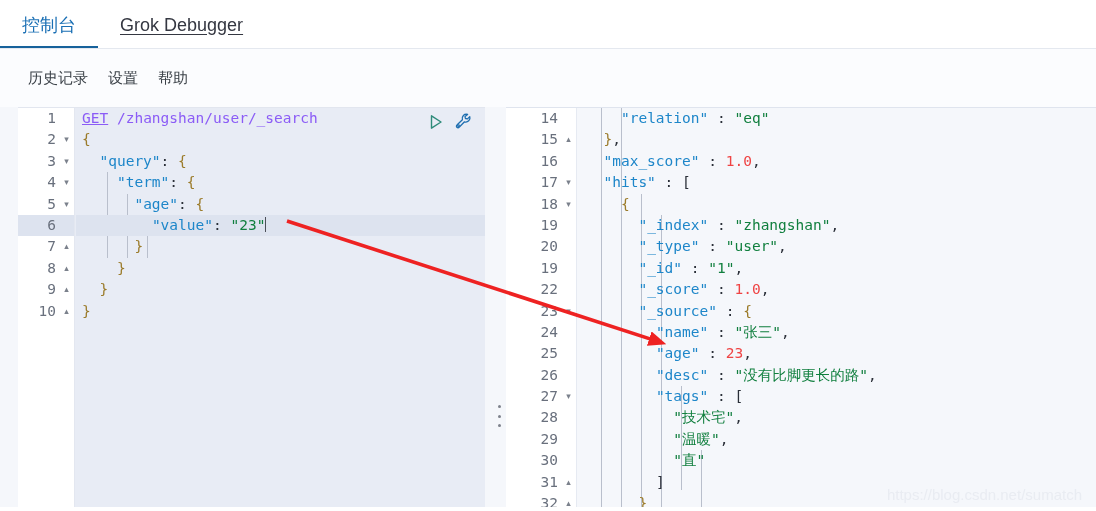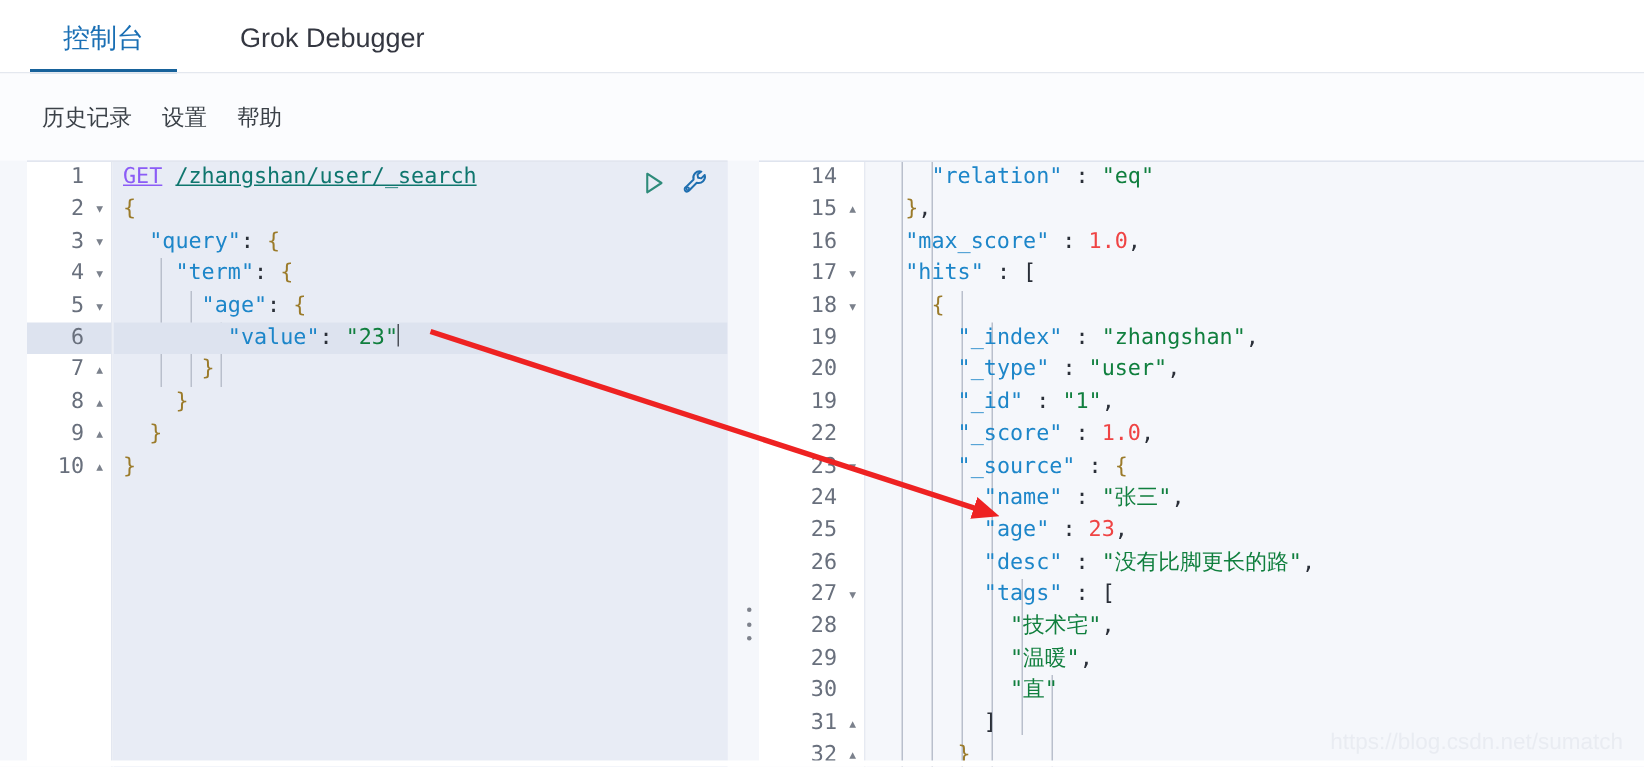--- a/index.html
+++ b/index.html
@@ -46,32 +46,31 @@
     display: flex;
     align-items: center;
     padding: 0 22px;
     font-size: 18px;
     color: #343741;
     cursor: pointer;
     box-sizing: border-box;
   }
   .tab.active {
     color: #1a6fb4;
-    margin-left: 20px;
   }
   .tab.active .tab-bar-indicator {
     position: absolute;
     left: 0; bottom: 0;
     width: 100%;
     height: 3px;
     background: #17629b;
   }
   .tab.underlined .tab-label {
+    text-decoration: underline;
     text-underline-offset: 3px;
-    margin-left: 20px;
   }
   .tab-label { white-space: nowrap; }
 
   
   .subnav {
     position: absolute;
     left: 0; top: 49px;
     width: 1096px;
     height: 58px;
     background: #fbfcfe;
@@ -160,21 +159,21 @@
     line-height: 21.4px;
   }
   .code-line.active { background: #dde3ef; }
   .ln-row.active { background: #dde3ef; }
 
   .pane-left .code-line  { padding-left: 6px; }
   .pane-right .code-line { padding-left: 8px; }
 
   
   .t-method { color: #8b5cf6; text-decoration: underline; }
-  .t-url    { color: #0f766e; text-decoration: underline; }
+  .t-url    { color: #8b5cf6; }
   .t-key    { color: #1d86c9; }
   .t-str    { color: #107f3e; }
   .t-num    { color: #ef4444; }
   .t-punc   { color: #2a2f38; }
   .t-brace  { color: #9b7b2a; }
 
   .caret {
     display: inline-block;
     width: 1px;
     height: 15px;

